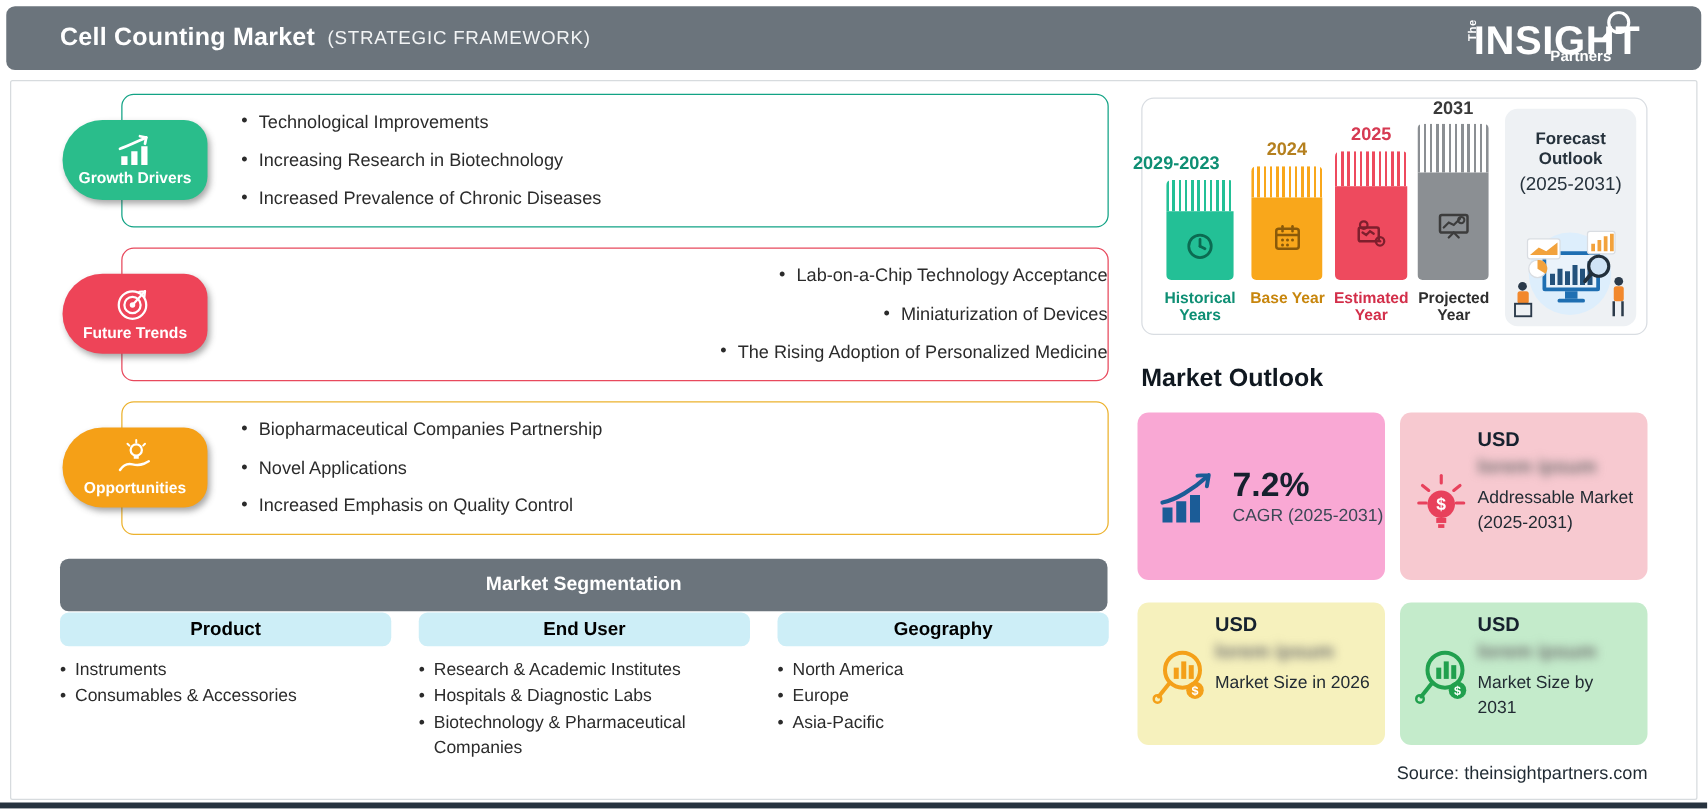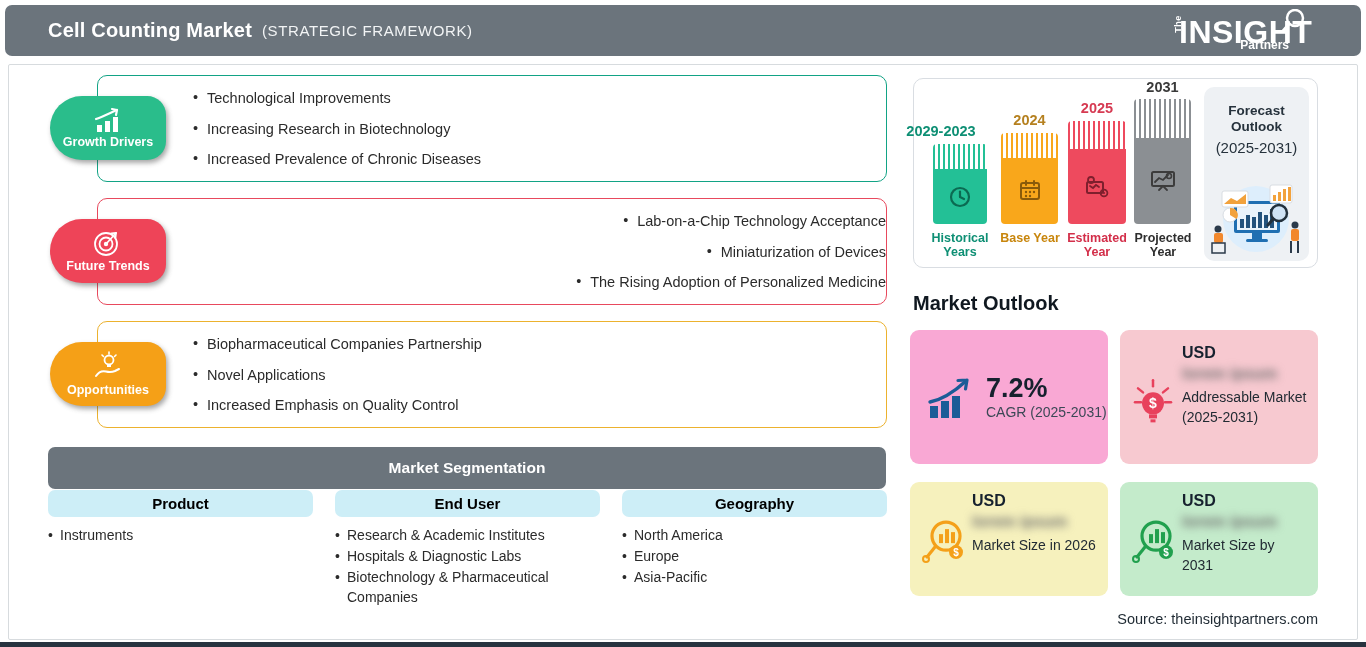--- a/index.html
+++ b/index.html
@@ -178,20 +178,21 @@
   </div>
 
   <div class="seg-bar">
     <span class="seg-bar-title">Market Segmentation</span>
   </div>
   <div class="seg-col-head c1">Product</div>
   <div class="seg-col-head c2">End User</div>
   <div class="seg-col-head c3">Geography</div>
   <ul class="seg-list c1">
     <li>Instruments</li>
+    <li>Consumables &amp; Accessories</li>
   </ul>
   <ul class="seg-list c2">
     <li>Research &amp; Academic Institutes</li>
     <li>Hospitals &amp; Diagnostic Labs</li>
     <li>Biotechnology &amp; Pharmaceutical Companies</li>
   </ul>
   <ul class="seg-list c3">
     <li>North America</li>
     <li>Europe</li>
     <li>Asia-Pacific</li>

